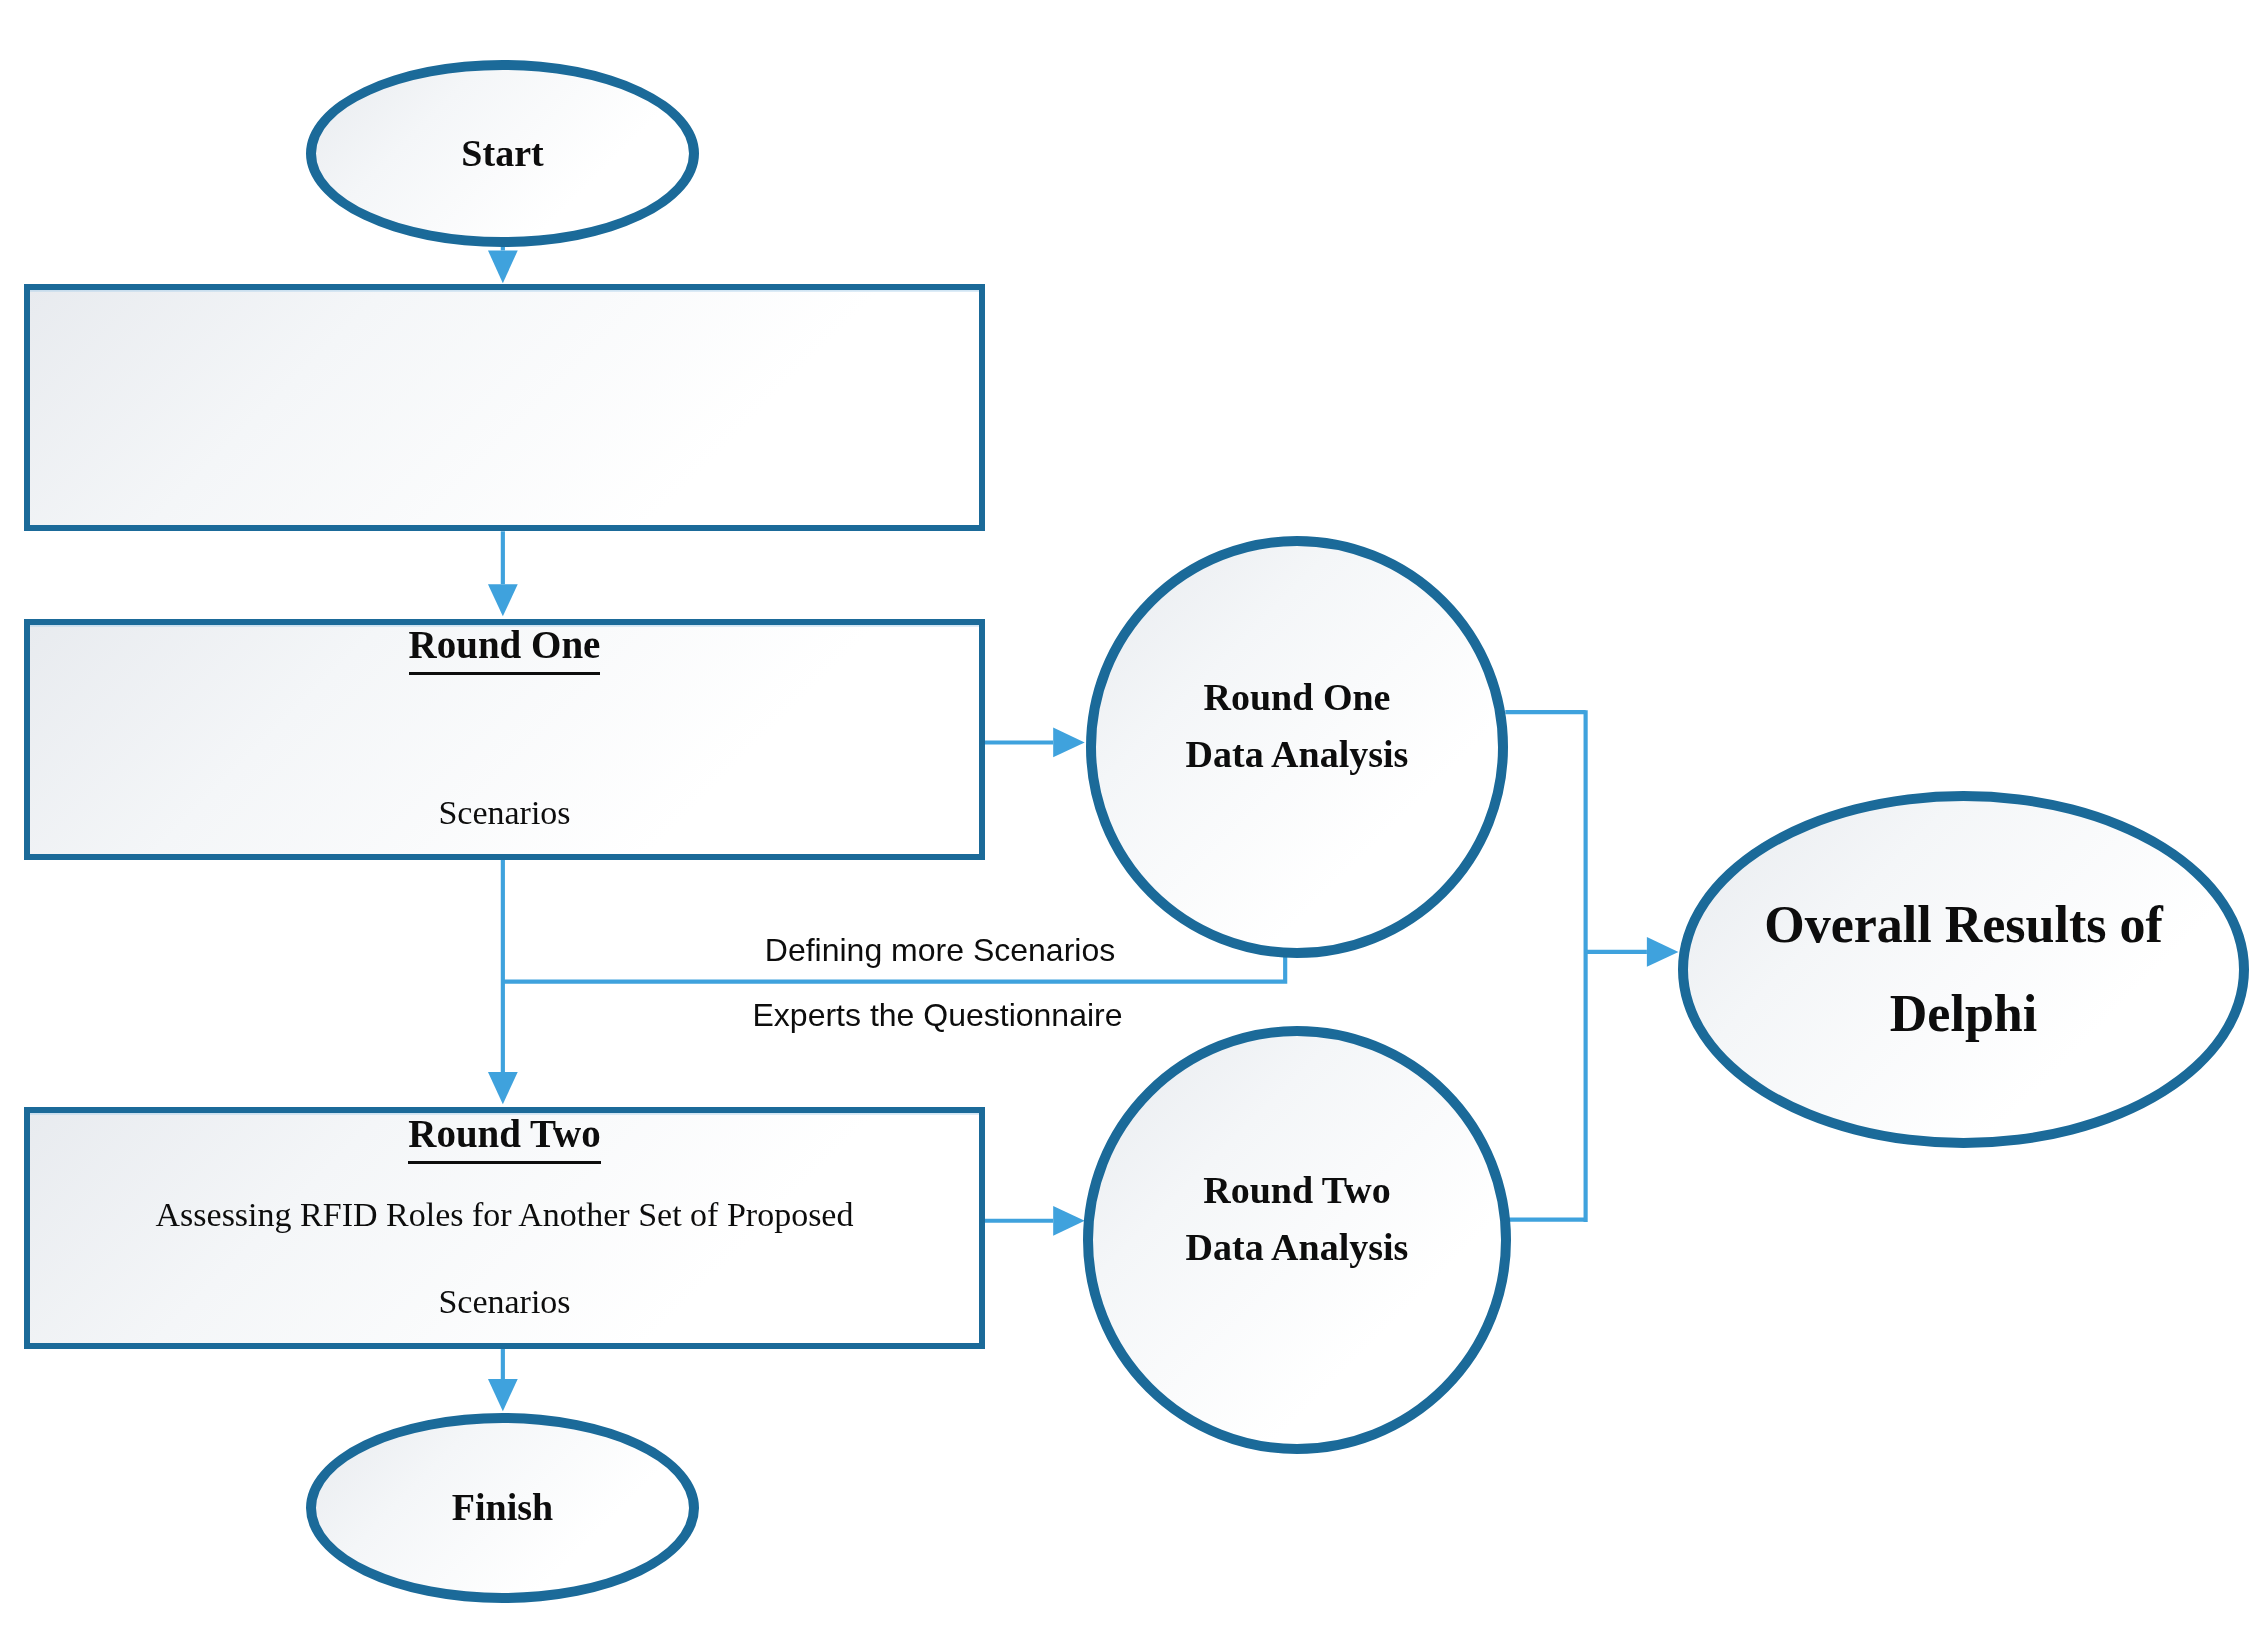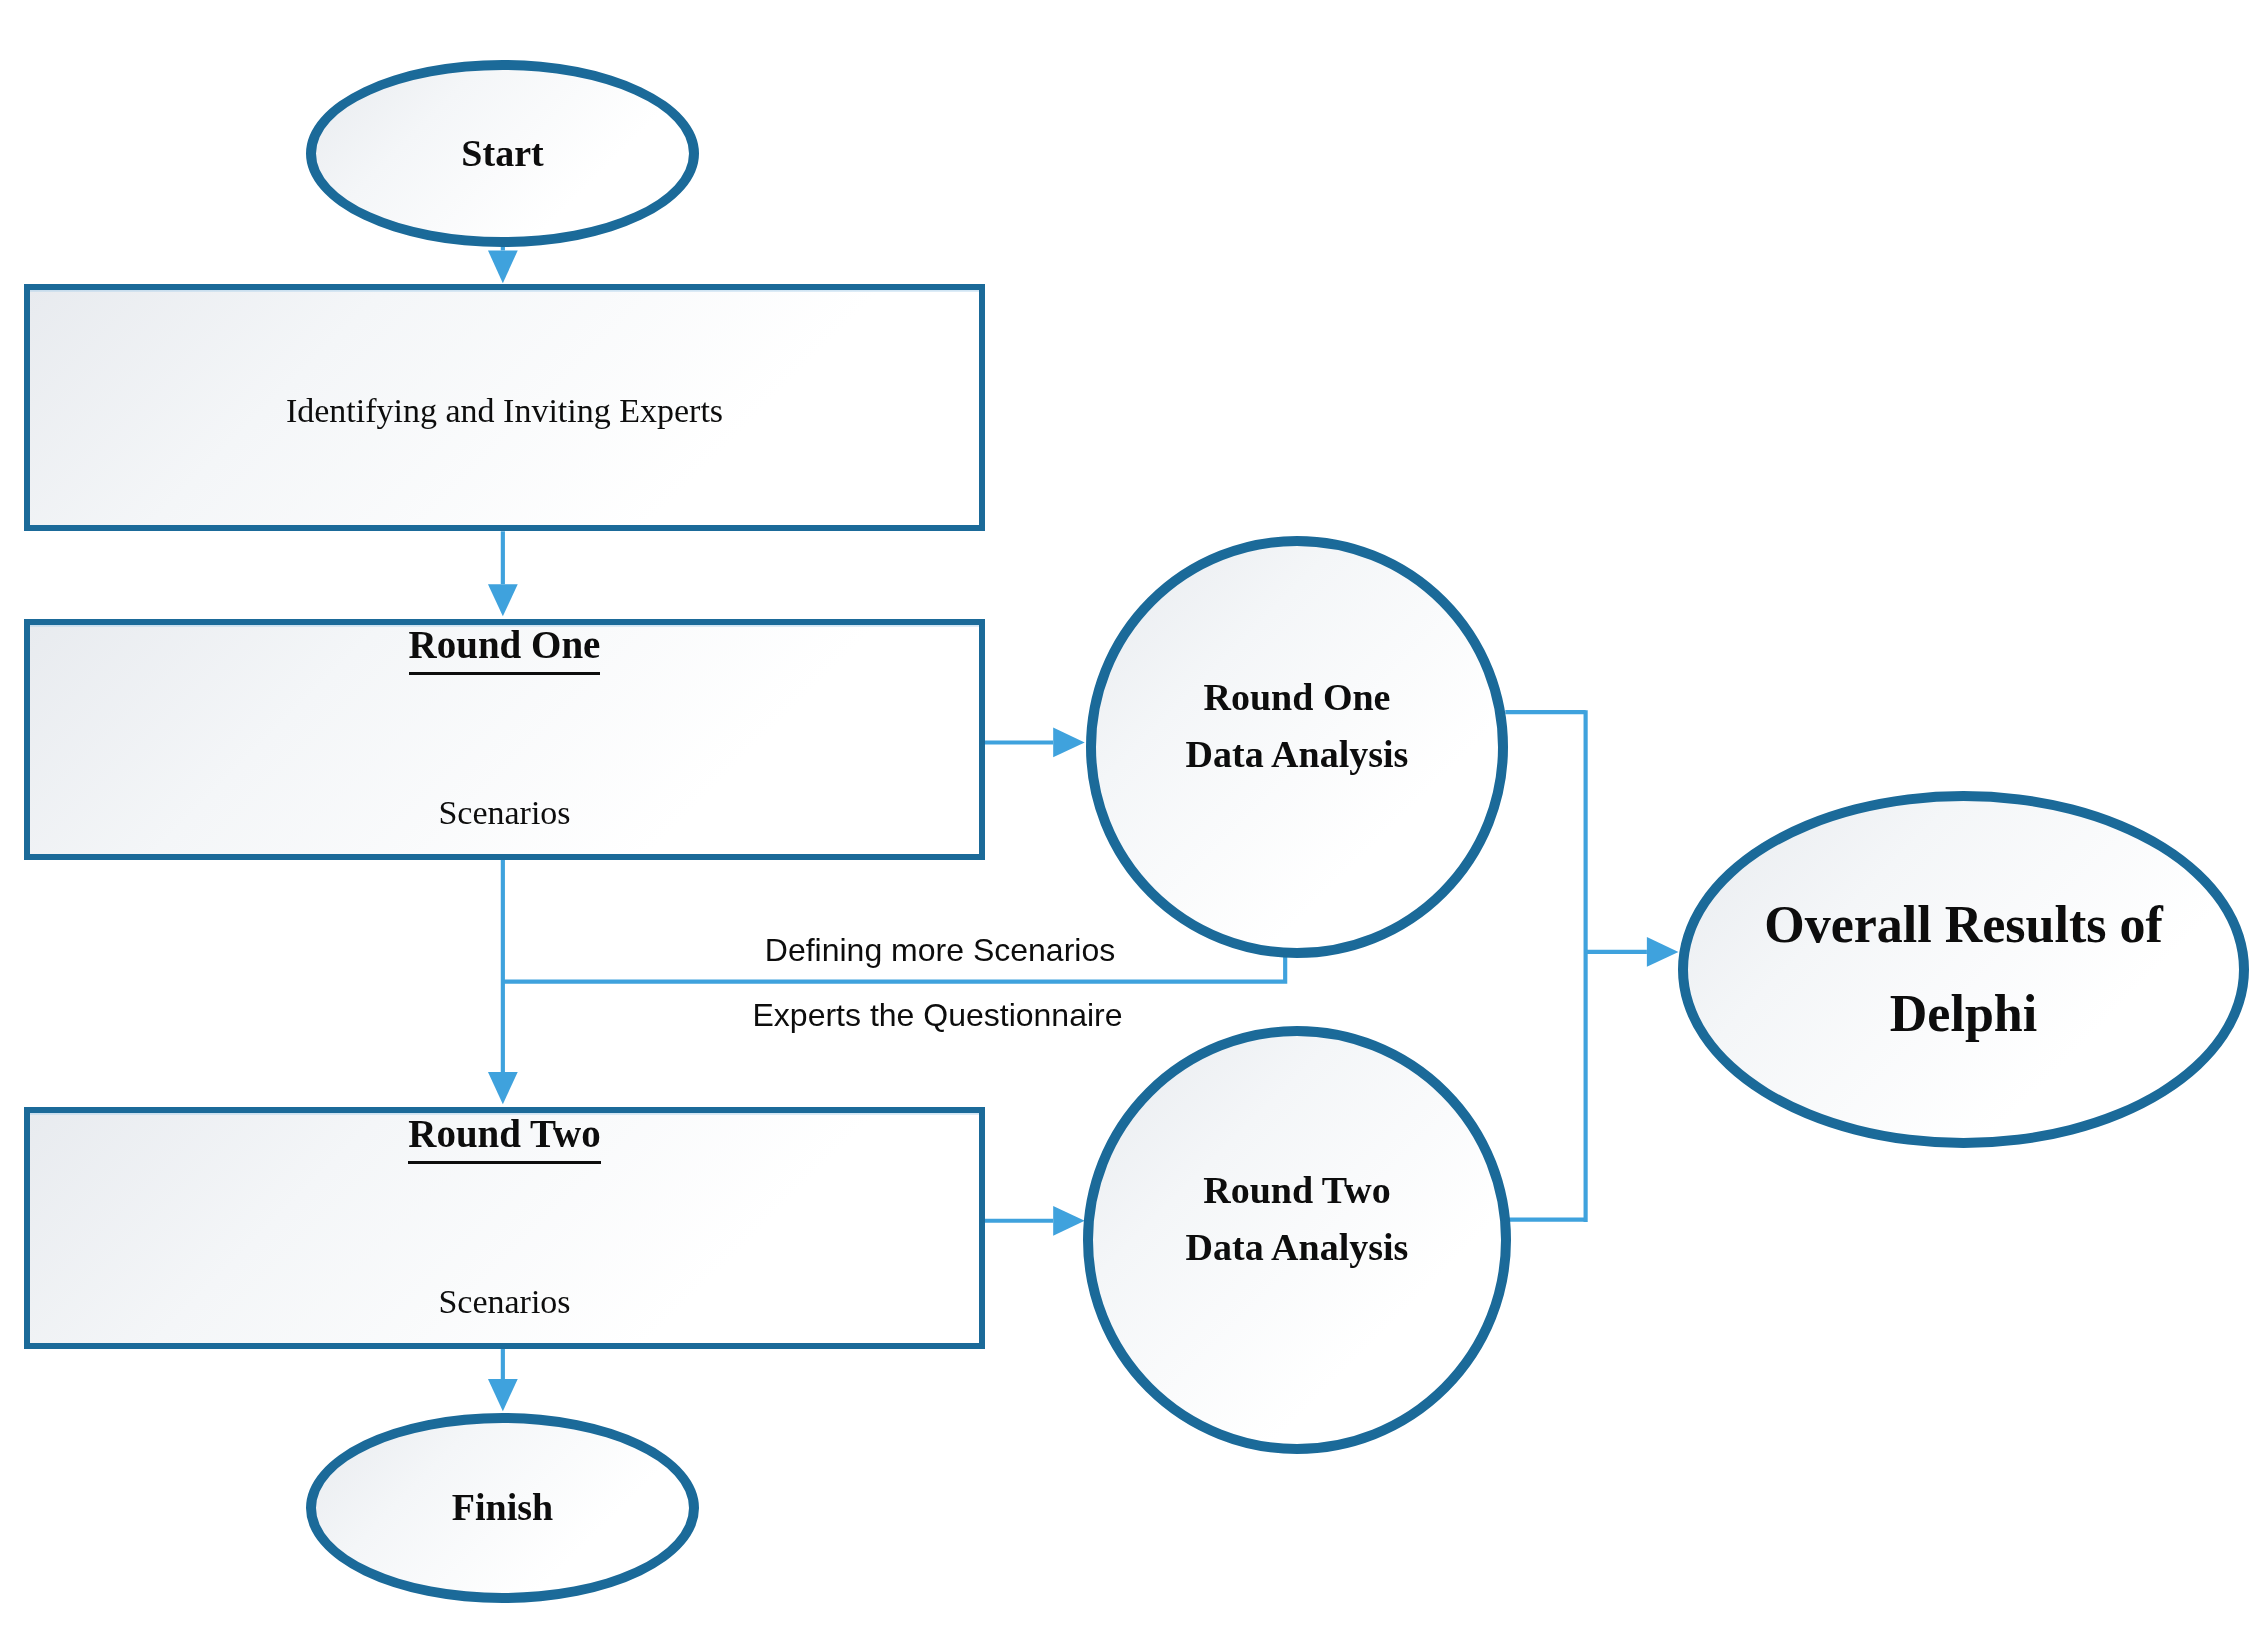--- a/index.html
+++ b/index.html
@@ -66,21 +66,20 @@
 
   <path class="conn" d="M845 2266 V2318"></path>
   <polygon class="arrowhead" points="820,2318 870,2318 845,2372"></polygon>
 </svg>
 
 <div class="node oval shape-fill" style="left:306px;top:60px;width:393px;height:187px;">
   <div class="node-label">Start</div>
 </div>
 
 <div class="node rect shape-fill" style="left:24px;top:284px;width:961px;height:247px;">
-  <div class="box-sub">Identifying and Inviting Experts</div>
 </div>
 
 <div class="node rect shape-fill" style="left:24px;top:619px;width:961px;height:241px;">
   <div class="box-title">
     <span class="u">Round One</span>
   </div>
   <div class="box-sub">
     <br>
     <span>Scenarios</span>
   </div>
@@ -94,21 +93,21 @@
 </div>
 
 <div class="edge-label" style="left:672px;top:932px;width:536px;">Defining more Scenarios</div>
 <div class="edge-label" style="left:652px;top:997px;width:571px;">Experts the Questionnaire</div>
 
 <div class="node rect shape-fill" style="left:24px;top:1107px;width:961px;height:242px;">
   <div class="box-title">
     <span class="u">Round Two</span>
   </div>
   <div class="box-sub">
-    <br>
+    <span>Assessing RFID Roles for Another Set of Proposed</span><br>
     <span>Scenarios</span>
   </div>
 </div>
 
 <div class="node circle shape-fill" style="left:1083px;top:1026px;width:428px;height:428px;">
   <div class="circle-label">
     <span>Round Two</span><br>
     <span>Data Analysis</span>
   </div>
 </div>

